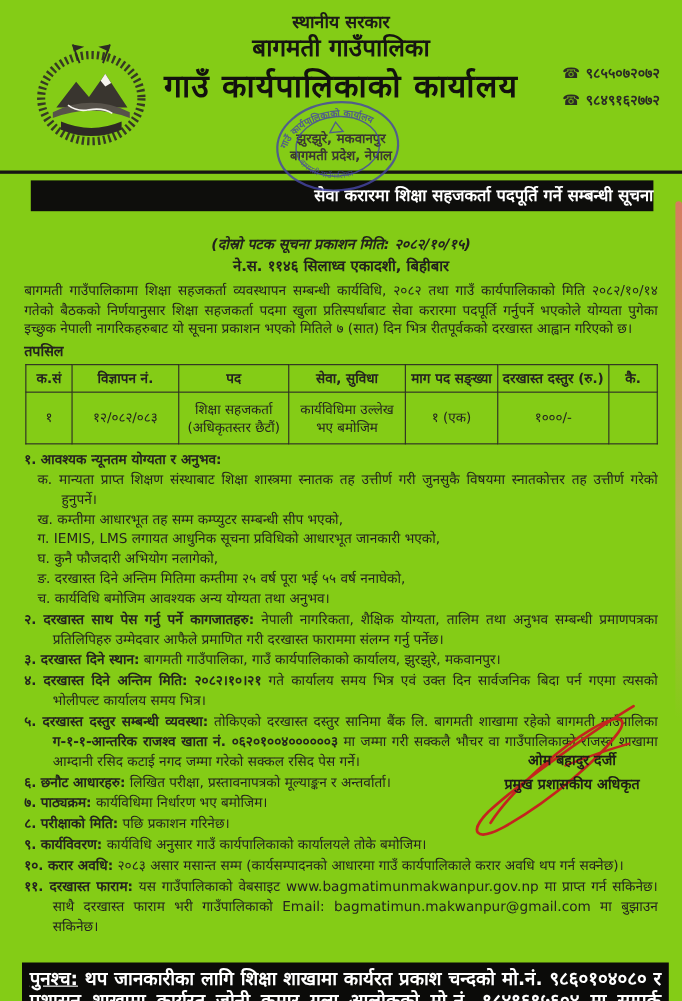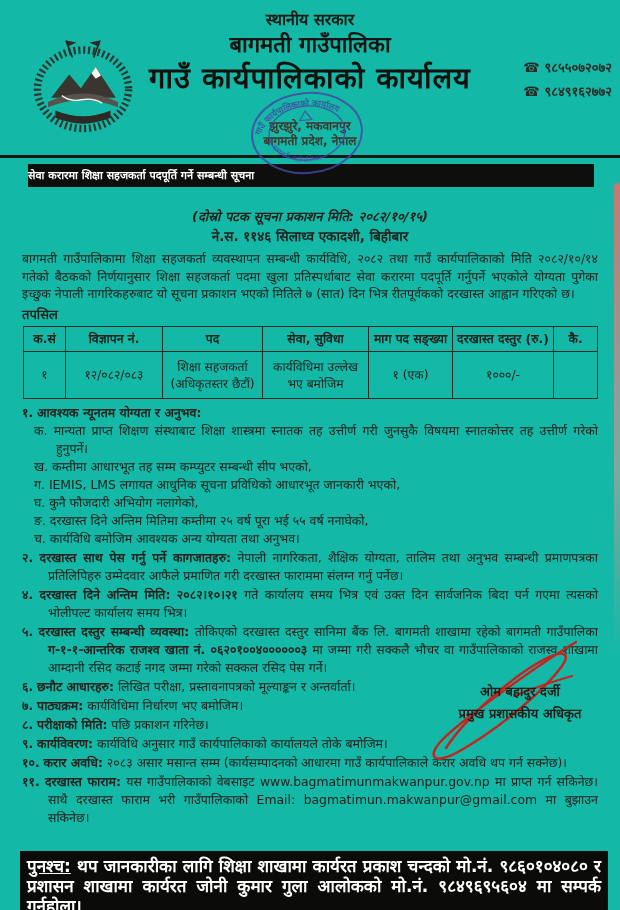--- a/index.html
+++ b/index.html
@@ -1,35 +1,35 @@
 <!DOCTYPE html>
 <html><head>
 <meta charset="utf-8">
 <style>
   html,body { margin:0; padding:0; background:#ffffff; }
   .page {
     width:620px; height:910px; position:relative; overflow:hidden;
-    background:#14b8a6; color:#24231f;
+    background:#84cc16; color:#24231f;
     font-family:"DejaVu Sans", sans-serif;
   }
   
   .header { position:relative; height:152px; text-align:center; padding-top:9px; box-sizing:border-box; }
   .gov-line   { font-size:16px; font-weight:bold; line-height:21px; color:#1c1b18; }
   .muni-line  { font-size:22px; font-weight:bold; line-height:29px; color:#161511; }
   .office-line{ font-size:29px; font-weight:bold; line-height:38px; letter-spacing:1px; color:#12110e; }
   .addr { font-size:12px; font-weight:bold; line-height:15px; color:#3a3831; }
   .addr.first { margin-top:22px; }
   .logo { position:absolute; left:30px; top:32px; width:106px; height:106px; }
-  .phones { position:absolute; right:8px; top:56px; font-size:13px; font-weight:bold; line-height:24px; color:#2b2a26; text-align:left; }
+  .phones { position:absolute; right:20px; top:56px; font-size:13px; font-weight:bold; line-height:24px; color:#2b2a26; text-align:left; }
   .phones .ph-icon { font-weight:normal; margin-right:5px; }
   .stamp { position:absolute; left:248px; top:90px; width:118px; height:86px; opacity:.82; transform:rotate(-5deg); z-index:2; }
   .header-rule { border:none; border-top:3px solid #161613; margin:3px 0 0 0; }
   
-  .title-bar { margin:6px 26px 0 28px; background:#0e0e0c; color:#fff; font-size:11px; font-weight:bold;
-               text-align:left; padding:3px 0 5px; }
+  .title-bar { margin:6px 26px 0 28px; background:#0e0e0c; color:#fff; font-size:15px; font-weight:bold;
+               text-align:right; padding:3px 0 5px; }
   .subtitle  { text-align:center; font-size:13px; font-style:italic; font-weight:bold; margin-top:20px; color:#22211d; }
   .date-line { text-align:center; font-size:13.5px; font-weight:600; margin-top:2px; color:#22211d; }
   
   .intro { margin:5px 22px 0; font-size:12.4px; line-height:17.6px; text-align:justify; }
   .tapasil { margin:2px 22px 0; font-size:13px; font-weight:bold; }
   table.notice-table { width:574px; margin:3px 0 0 23px; border-collapse:collapse; font-size:12.2px; table-layout:fixed; }
   .notice-table th, .notice-table td { border:1.6px solid #2b2a25; text-align:center; padding:2px 3px; vertical-align:middle; }
   .notice-table th { font-weight:bold; font-size:12.3px; height:20px; }
   .notice-table td { height:42px; }
   
@@ -156,20 +156,25 @@
       <div class="subitem"><span>ङ.</span> <span>दरखास्त दिने अन्तिम मितिमा कम्तीमा २५ वर्ष पूरा भई ५५ वर्ष ननाघेको,</span></div>
       <div class="subitem"><span>च.</span> <span>कार्यविधि बमोजिम आवश्यक अन्य योग्यता तथा अनुभव।</span></div>
     </div>
 
     <div class="item">
       <span class="num">२.</span>
       <span class="label">दरखास्त साथ पेस गर्नु पर्ने कागजातहरु:</span>
       <span>नेपाली नागरिकता, शैक्षिक योग्यता, तालिम तथा अनुभव सम्बन्धी प्रमाणपत्रका प्रतिलिपिहरु उम्मेदवार आफैले प्रमाणित गरी दरखास्त फाराममा संलग्न गर्नु पर्नेछ।</span>
     </div>
     <div class="item">
+      <span class="num">३.</span>
+      <span class="label">दरखास्त दिने स्थान:</span>
+      <span>बागमती गाउँपालिका, गाउँ कार्यपालिकाको कार्यालय, झुरझुरे, मकवानपुर।</span>
+    </div>
+    <div class="item">
       <span class="num">४.</span>
       <span class="label">दरखास्त दिने अन्तिम मिति:</span>
       <span class="bold-part">२०८२।१०।२१</span>
       <span>गते कार्यालय समय भित्र एवं उक्त दिन सार्वजनिक बिदा पर्न गएमा त्यसको भोलीपल्ट कार्यालय समय भित्र।</span>
     </div>
     <div class="item">
       <span class="num">५.</span>
       <span class="label">दरखास्त दस्तुर सम्बन्धी व्यवस्था:</span>
       <span>तोकिएको दरखास्त दस्तुर सानिमा बैंक लि. बागमती शाखामा रहेको बागमती गाउँपालिका</span>
       <span class="bold-part">ग-१-१-आन्तरिक राजश्व खाता नं. ०६२०१००४००००००३</span>

